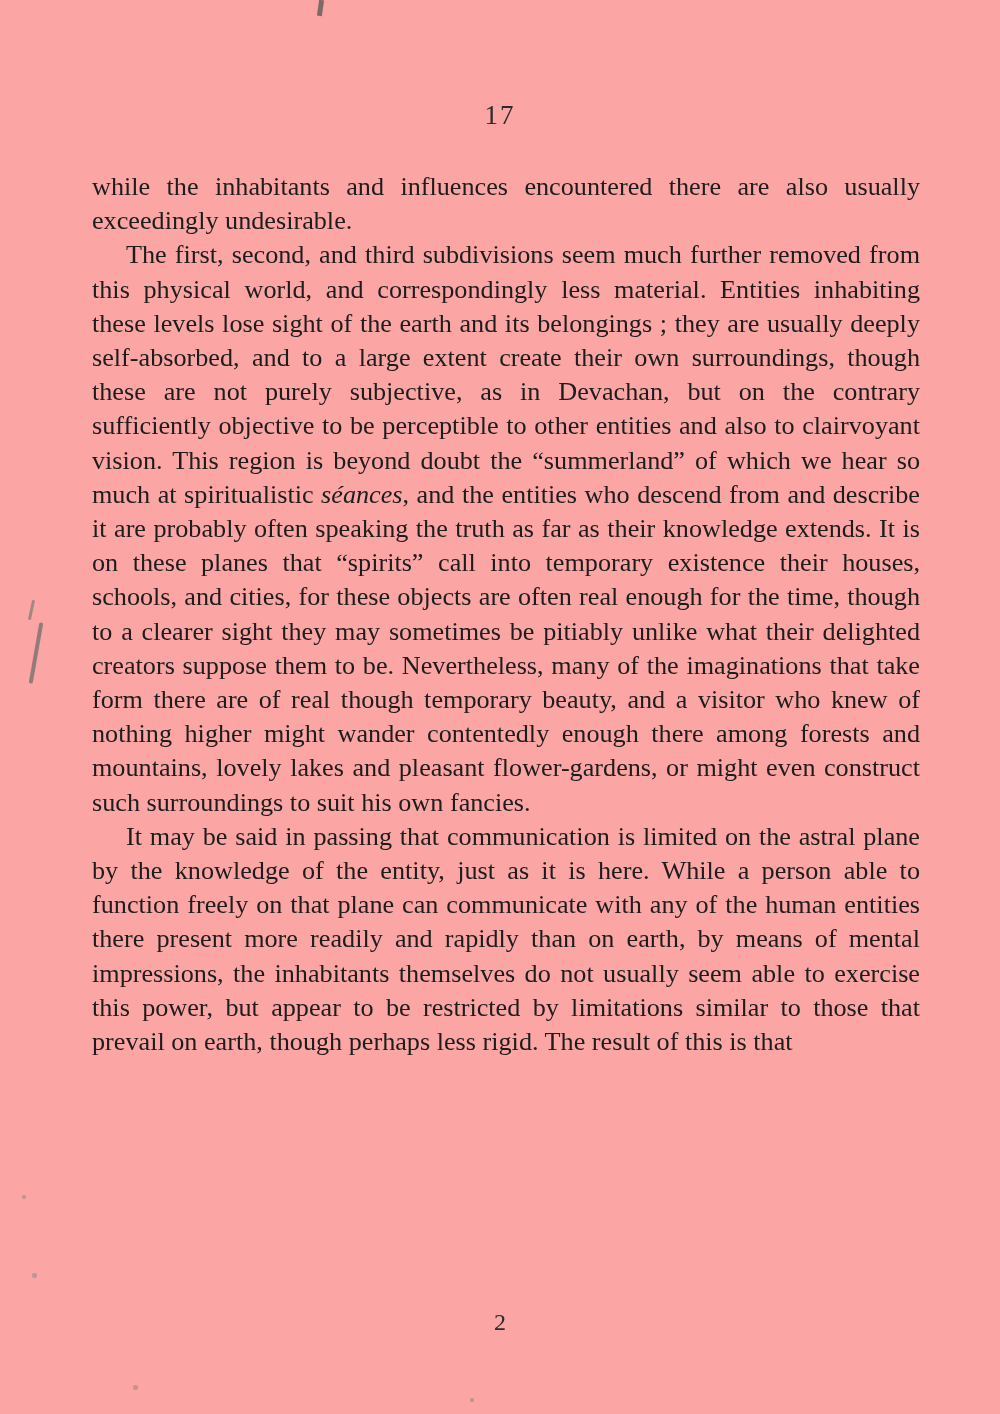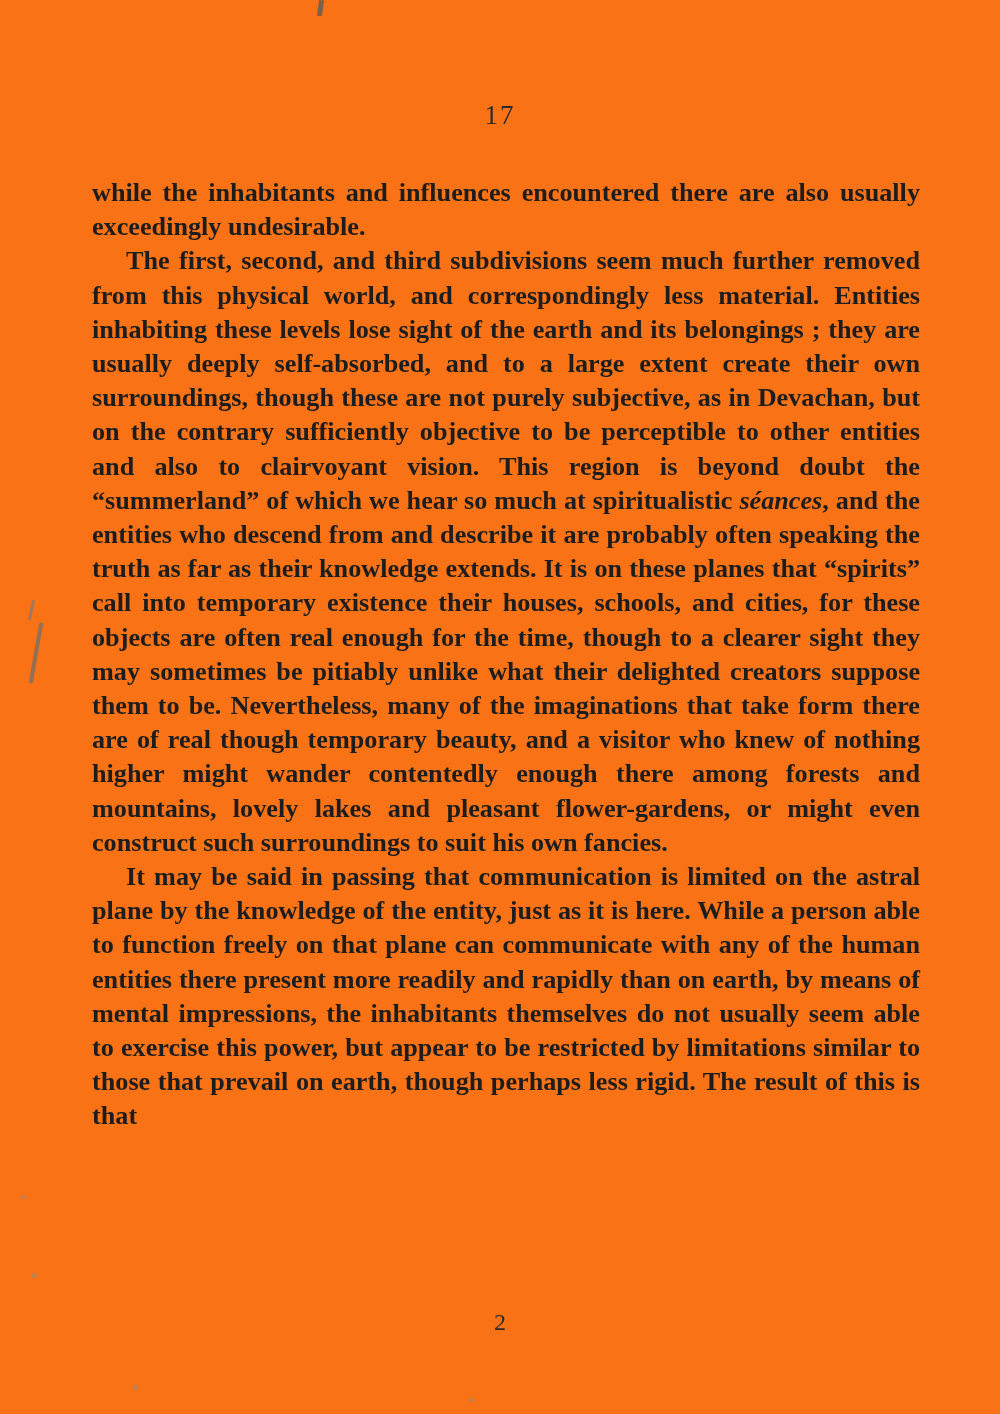--- a/index.html
+++ b/index.html
@@ -11,50 +11,49 @@
     width: 1000px;
     height: 1414px;
     position: relative;
     font-family: "Liberation Serif", "DejaVu Serif", serif;
     color: #1a1a1a;
     overflow: hidden;
   }
   .page {
     position: absolute;
     inset: 0;
-    background: #f97316;
+    background: #fca5a5;
   }
   
   .speck {
     position: absolute;
     background: #8a8a86;
     opacity: 0.55;
     border-radius: 40%;
   }
   .page-number {
     position: absolute;
     top: 100px;
     left: 0;
     right: 0;
     text-align: center;
     font-size: 27px;
     letter-spacing: 2px;
     color: #2b2b2b;
   }
   .body-text {
     position: absolute;
-    top: 176px;
+    top: 170px;
     left: 92px;
     width: 828px;
     font-size: 26.2px;
     line-height: 34.2px;
     text-align: justify;
     text-justify: inter-word;
     color: #1d1d1d;
-    font-weight: bold;
   }
   .body-text p {
     margin: 0;
   }
   .body-text p.indent {
     text-indent: 34px;
   }
   .body-text i {
     font-style: italic;
   }

